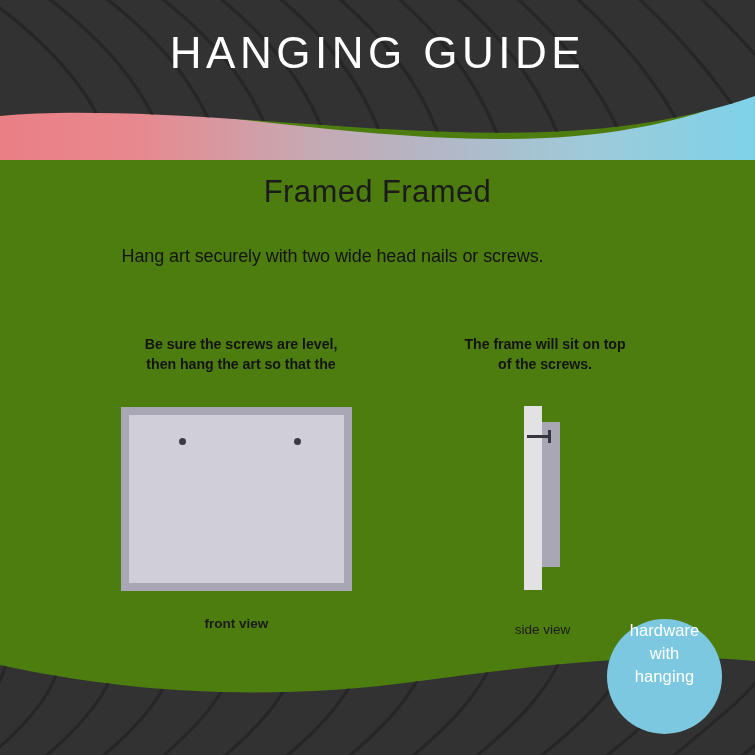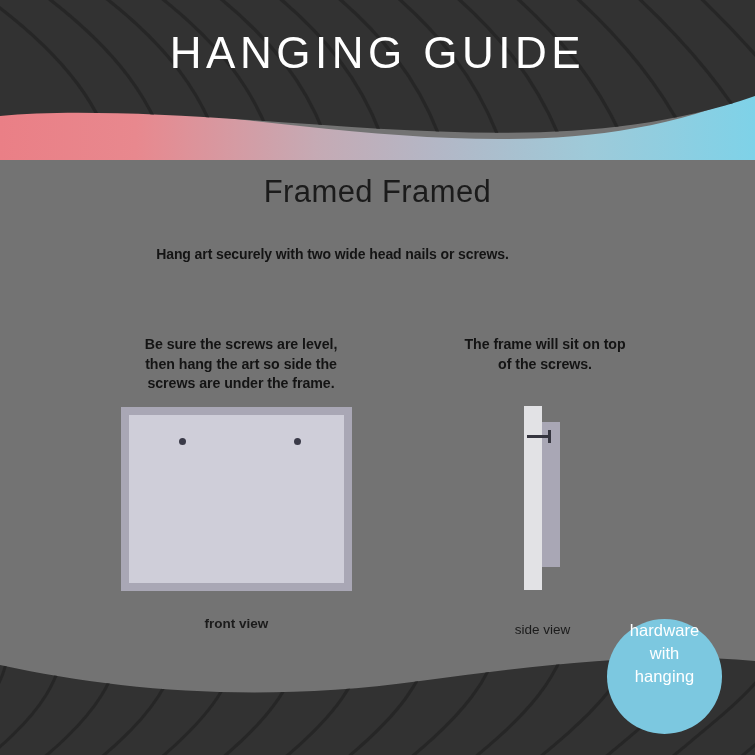--- a/index.html
+++ b/index.html
@@ -14,21 +14,21 @@
     font-family: "Liberation Sans", sans-serif;
     position: relative;
     -webkit-font-smoothing: antialiased;
   }
 
   
   #stage {
     position: relative;
     width: 755px;
     height: 755px;
-    background: #737373;
+    background: #4d7c0f;
     overflow: hidden;
   }
 
   
   .header-band {
     position: absolute;
     left: 0; top: 0;
     width: 755px;
     height: 160px;
     overflow: hidden;
@@ -58,22 +58,22 @@
     font-size: 31px;
     font-weight: 300;
     color: #1b1b1b;
     letter-spacing: 0.4px;
   }
   .lead-line {
     position: absolute;
     left: 0; top: 246px;
     width: 665px;
     text-align: center;
-    font-size: 14px;
-    font-weight: 700;
+    font-size: 18px;
+    font-weight: 400;
     color: #141414;
     letter-spacing: -0.1px;
   }
 
   
   .col {
     position: absolute;
     top: 325px;
   }
   .col.left  { left: 96px;  width: 290px; }
@@ -244,22 +244,21 @@
     <div class="header-title">HANGING GUIDE</div>
   </div>
 
   <div class="product-title">Framed Framed</div>
 
   <div class="lead-line">Hang art securely with two wide head nails or screws.</div>
 
   <div class="col left">
     <div class="col-caption-top">
       <div>Be sure the screws are level,</div>
-      <div>then hang the art so side the</div>
-      <div>screws are under the frame.</div>
+      <div>then hang the art so that the</div>
     </div>
   </div>
 
   <div class="col right">
     <div class="col-caption-top">
       <div>The frame will sit on top</div>
       <div>of the screws.</div>
     </div>
   </div>
 

